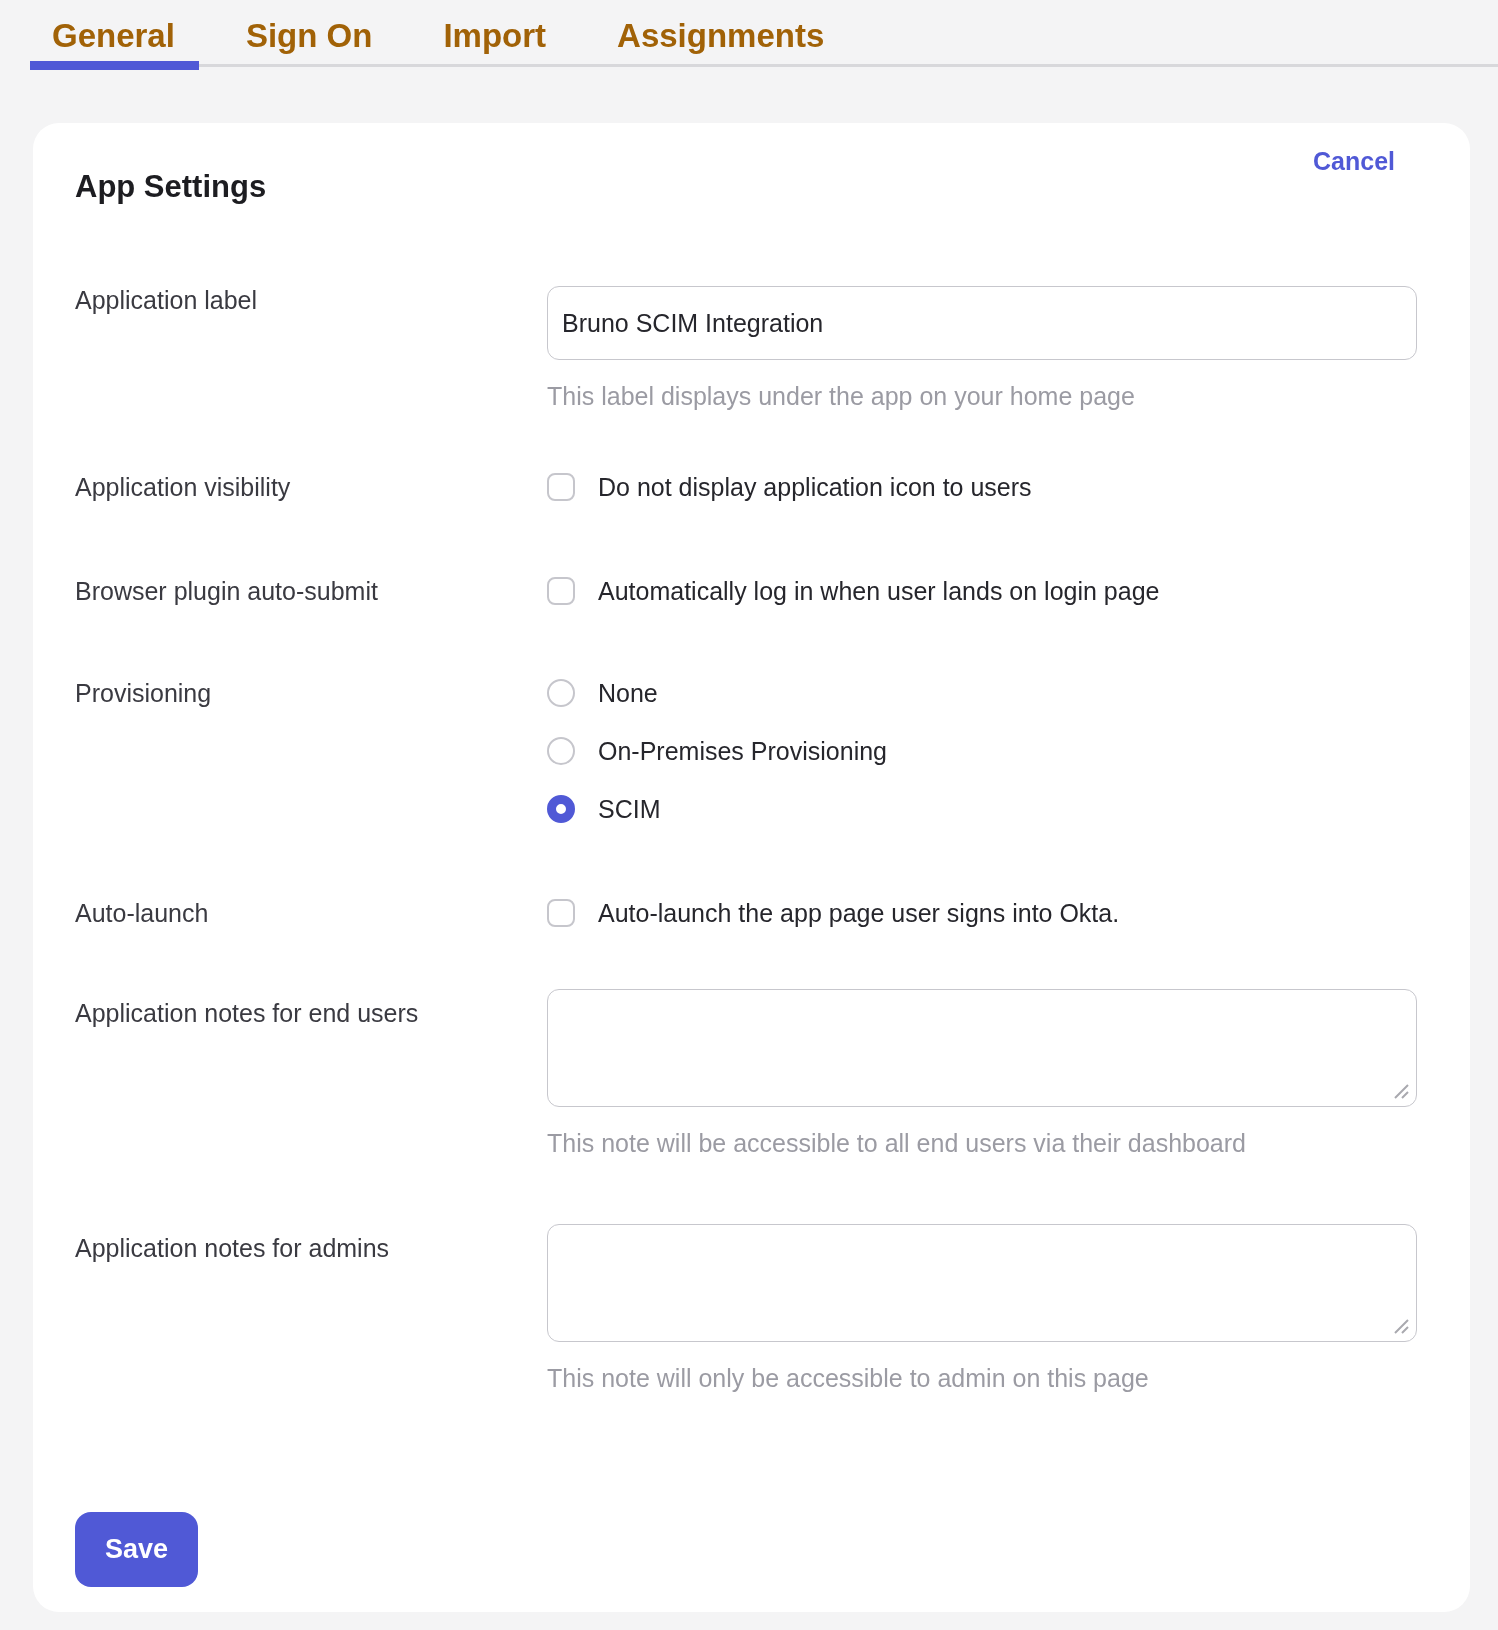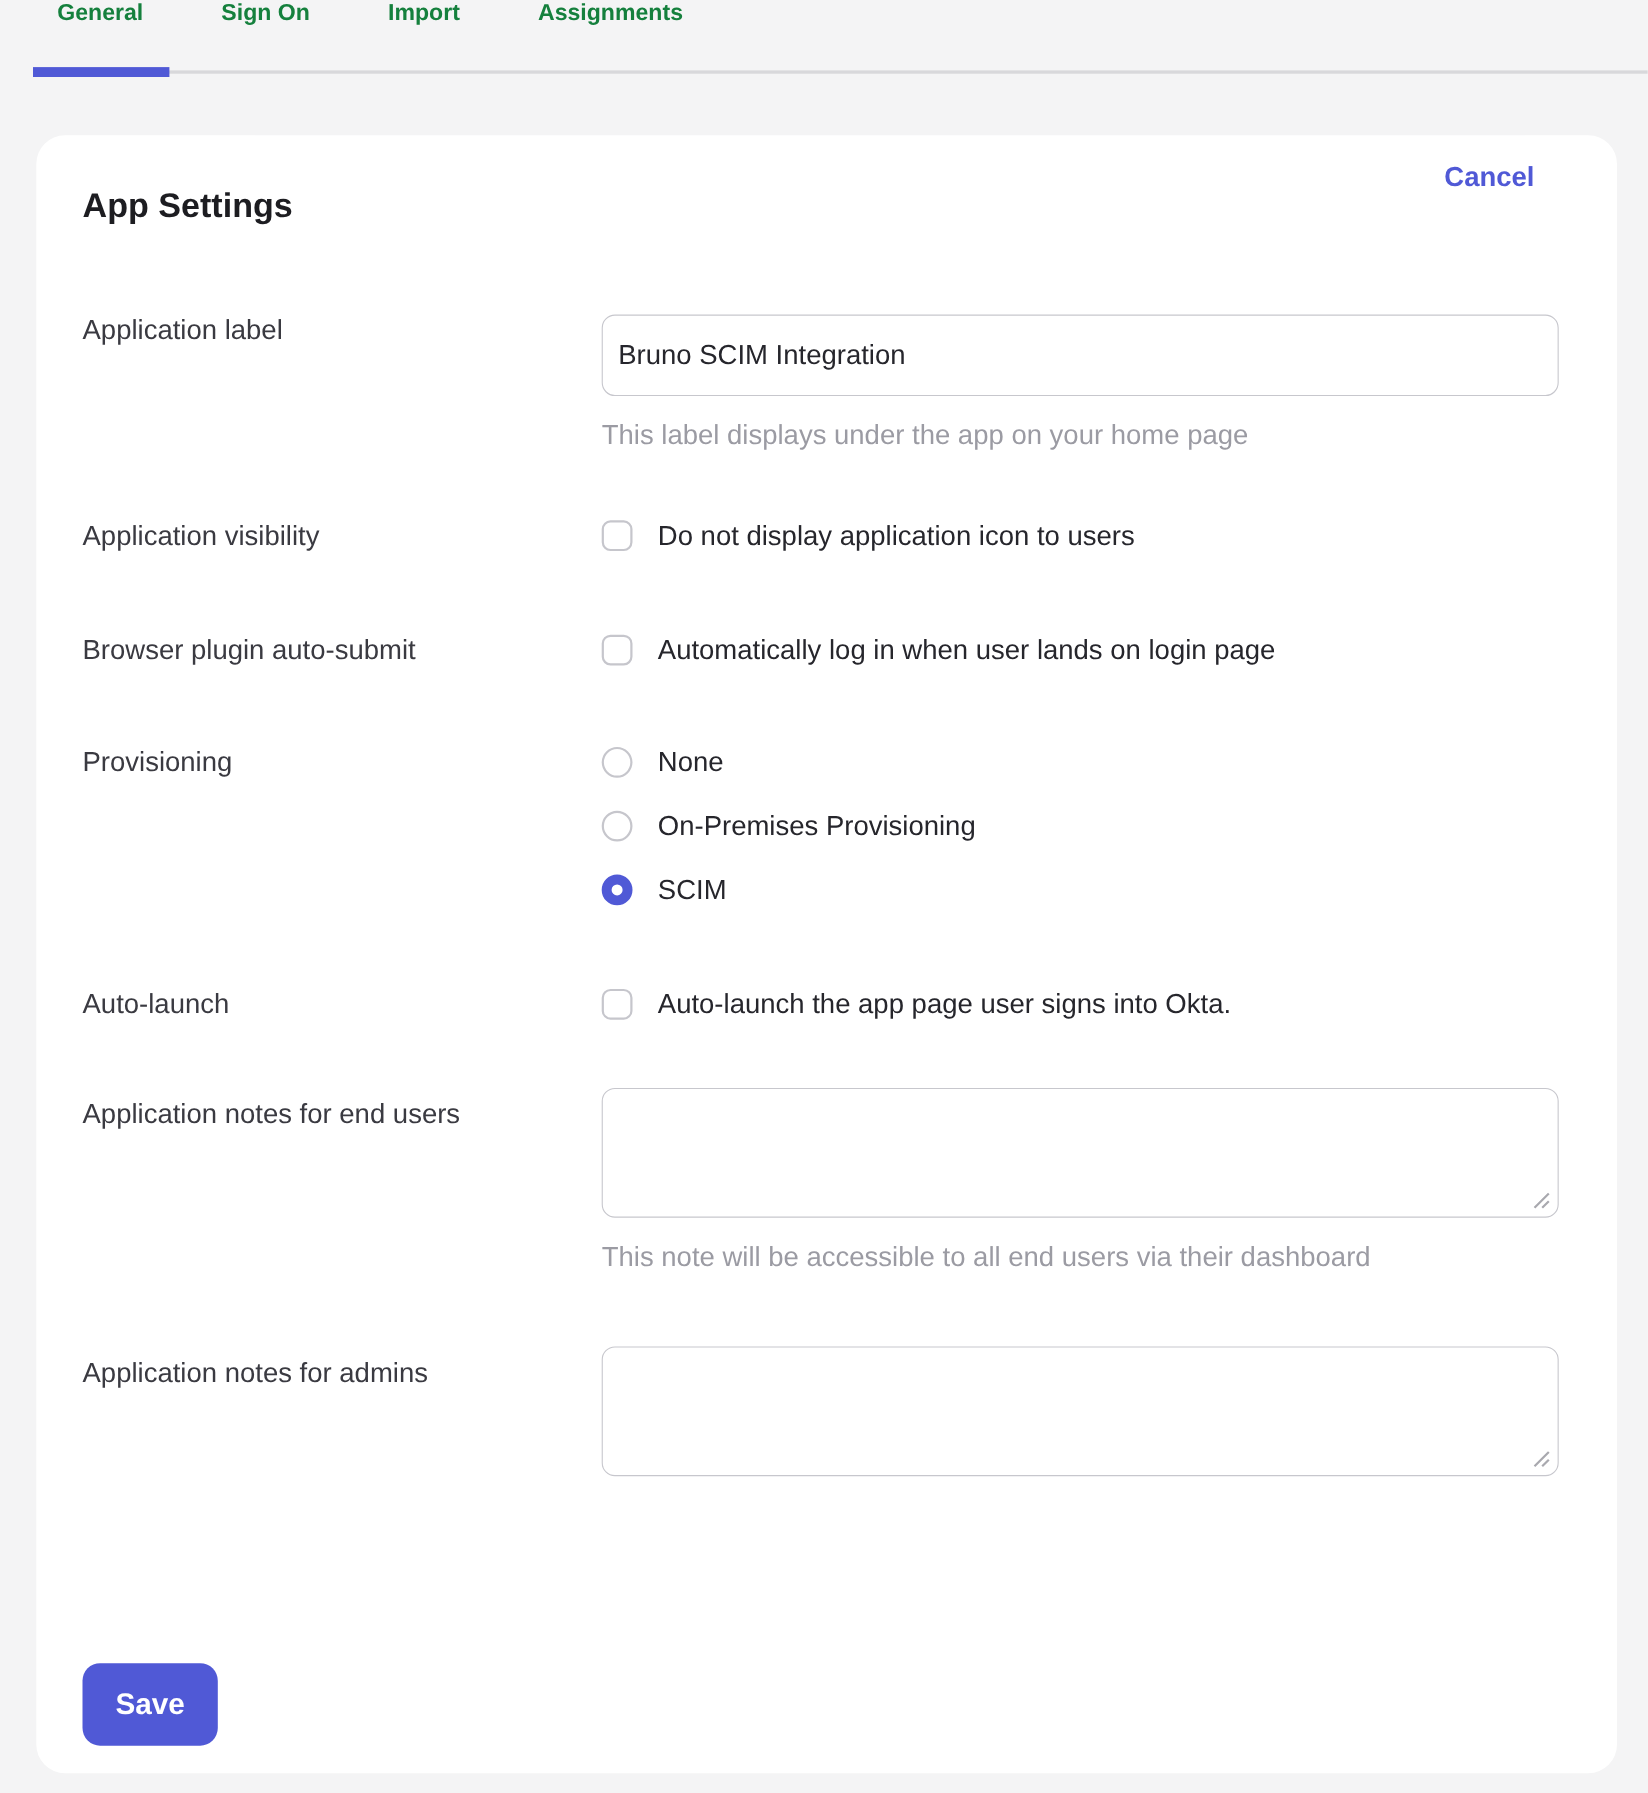--- a/index.html
+++ b/index.html
@@ -22,26 +22,26 @@
   }
   .tabbar::after {
     content: "";
     position: absolute;
     left: 30px; right: 0;
     top: 64px; height: 3px;
     background: #d8d8db;
   }
   .tab {
     position: relative;
-    font-size: 21px;
+    font-size: 33px;
     font-weight: 700;
-    color: #15803d;
+    color: #a16207;
     height: 71px;
     display: flex;
-    align-items: flex-start;
+    align-items: center;
     cursor: pointer;
   }
   .tab.active::after {
     content: "";
     position: absolute;
     left: -22px; right: -24px;
     top: 61px; height: 9px;
     background: var(--accent);
     z-index: 2;
   }
@@ -278,19 +278,20 @@
 
   <div class="row mt-r7">
     <div class="row-label pt10">Application notes for admins</div>
     <div>
       <div class="textarea-wrap">
         <textarea class="textarea" style=""></textarea>
         <svg class="grip" width="18" height="18">
           <path d="M3 16 L16 3 M10 16 L16 10" stroke="#a9a9af" stroke-width="2" fill="none"></path>
         </svg>
       </div>
+      <div class="help-text">This note will only be accessible to admin on this page</div>
     </div>
   </div>
 
   <div class="actions">
     <button class="save-btn">Save</button>
   </div>
 </main>
 
 </body></html>

